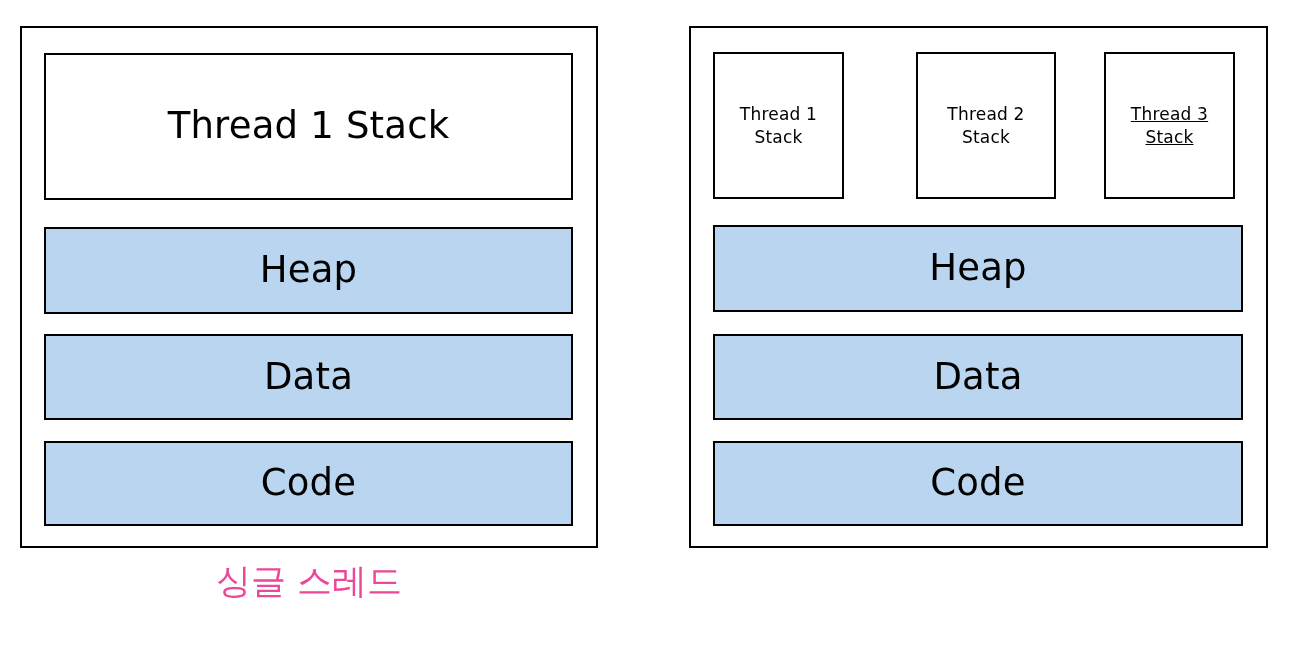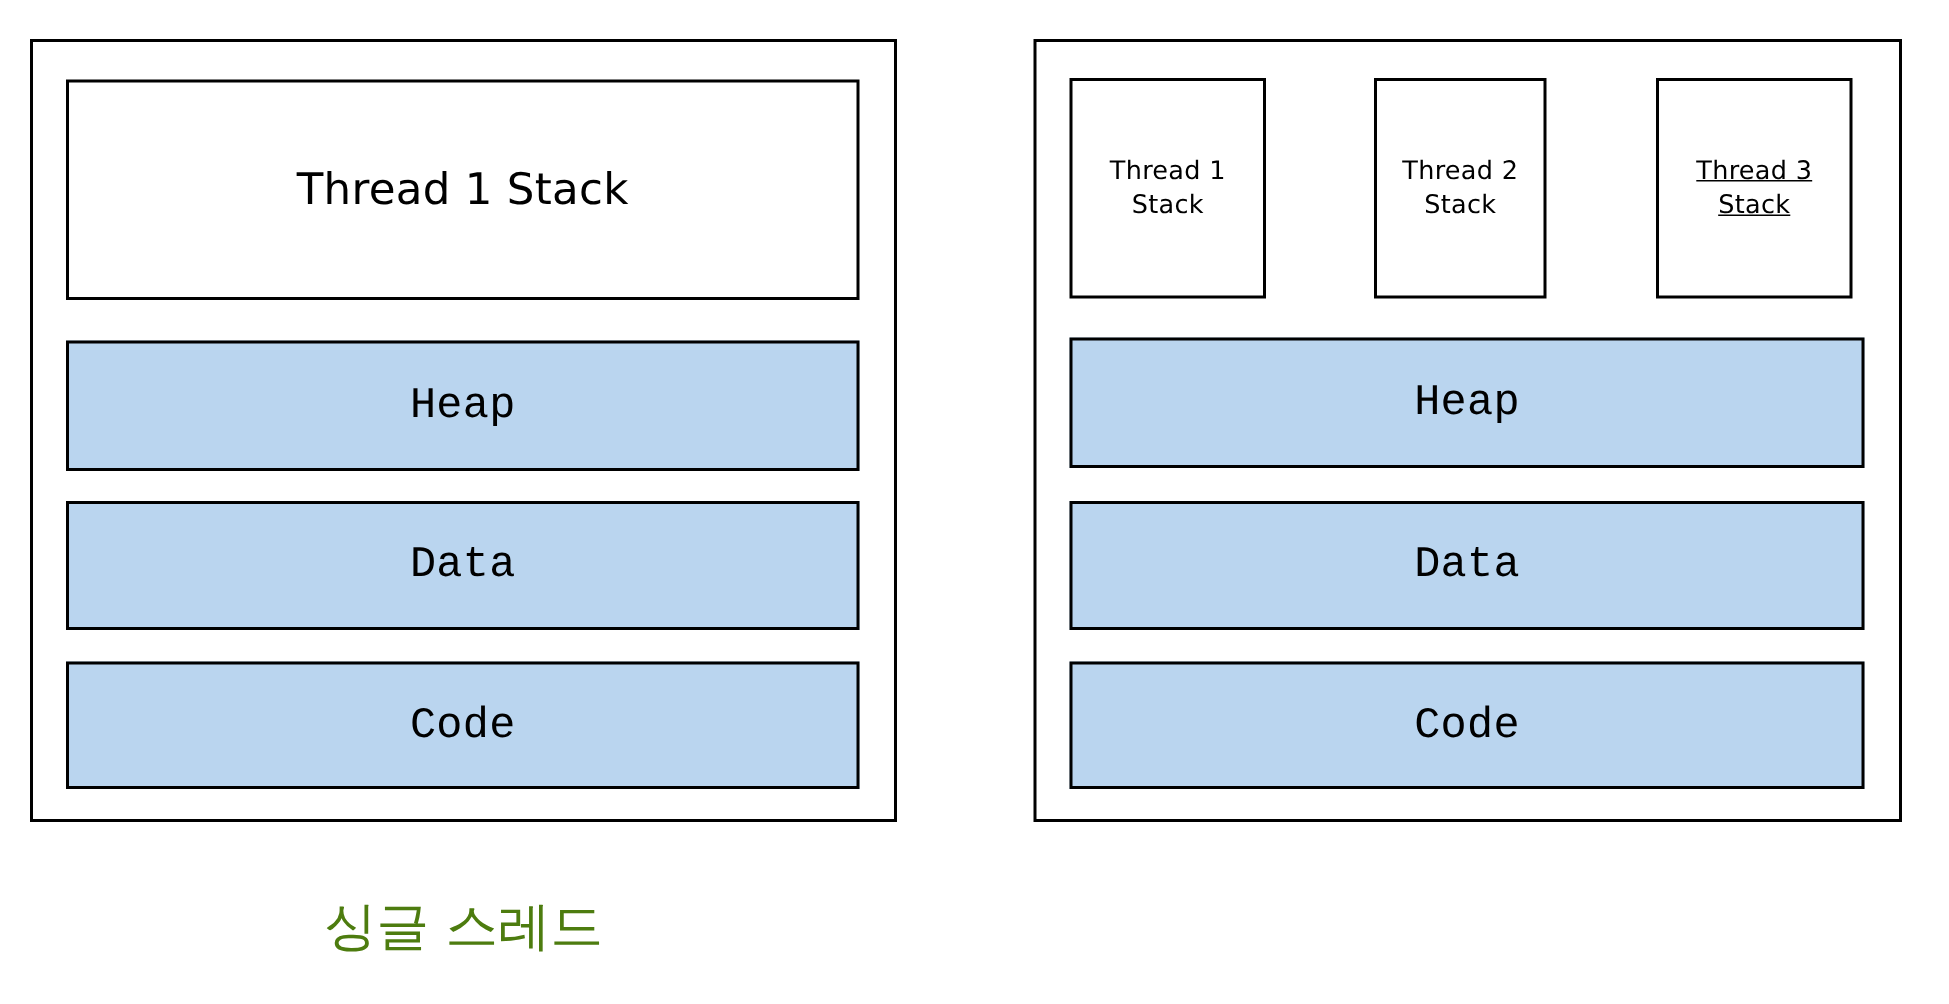--- a/index.html
+++ b/index.html
@@ -50,59 +50,57 @@
     position: absolute;
     box-sizing: border-box;
     border: 2px solid #000000;
     display: flex;
     align-items: center;
     justify-content: center;
     text-align: center;
   }
   .region.shared {
     background: #bad5ef;
-    font-family: Liberation Mono, monospace;
   }
   .region.stack {
     background: #ffffff;
   }
   .region-label {
-    font-size: 29px;
+    font-size: 37px;
     font-weight: 400;
     line-height: 1.15;
     letter-spacing: 0.2px;
   }
   .region-label.small {
     font-size: 17px;
     line-height: 1.35;
   }
 
   
   .s-thread1 { left: 22px;  top: 25px;  width: 529px; height: 147px; }
   .s-heap    { left: 22px;  top: 199px; width: 529px; height: 87px;  }
   .s-data    { left: 22px;  top: 306px; width: 529px; height: 86px;  }
   .s-code    { left: 22px;  top: 413px; width: 529px; height: 85px;  }
 
   
   .m-thread1 { left: 22px;  top: 24px;  width: 131px; height: 147px; }
-  .m-thread2 { left: 225px; top: 24px;  width: 115px; height: 147px; }
+  .m-thread2 { left: 225px; top: 24px;  width: 140px; height: 147px; }
   .m-thread3 { left: 413px; top: 24px;  width: 131px; height: 147px; }
   .m-heap    { left: 22px;  top: 197px; width: 530px; height: 87px;  }
   .m-data    { left: 22px;  top: 306px; width: 530px; height: 86px;  }
   .m-code    { left: 22px;  top: 413px; width: 530px; height: 85px;  }
 
   
   .caption {
     position: absolute;
     text-align: center;
     font-size: 35px;
     line-height: 1.1;
-    color: #4d7c0f;
+    color: #ec4899;
     white-space: nowrap;
-    margin-top: 37px;
   }
   .caption-single { left: 20px;  top: 562px; width: 578px; }
   .caption-multi  { left: 689px; top: 562px; width: 579px; }
 </style>
 </head>
 <body style="background: rgb(255, 255, 255);">
 
 <div class="canvas">
 
   <div class="panel panel-single">

